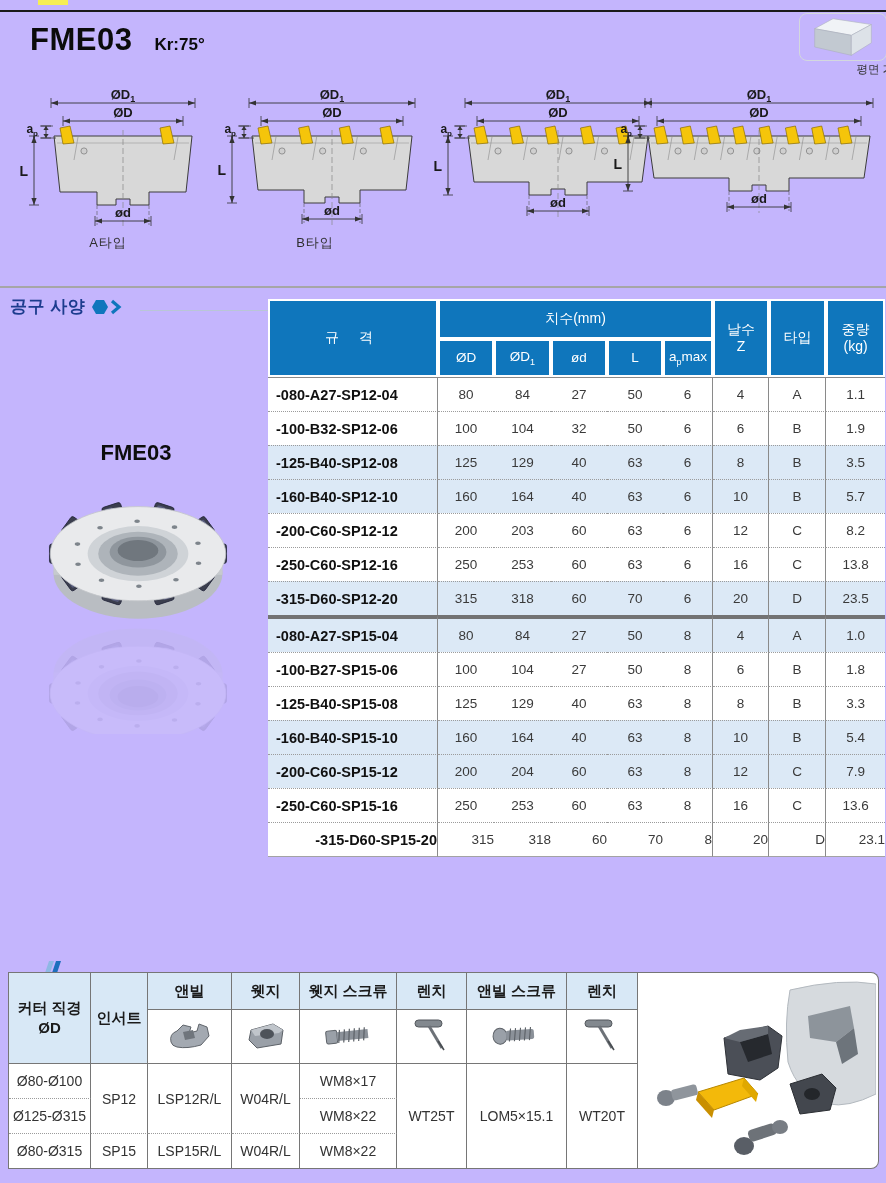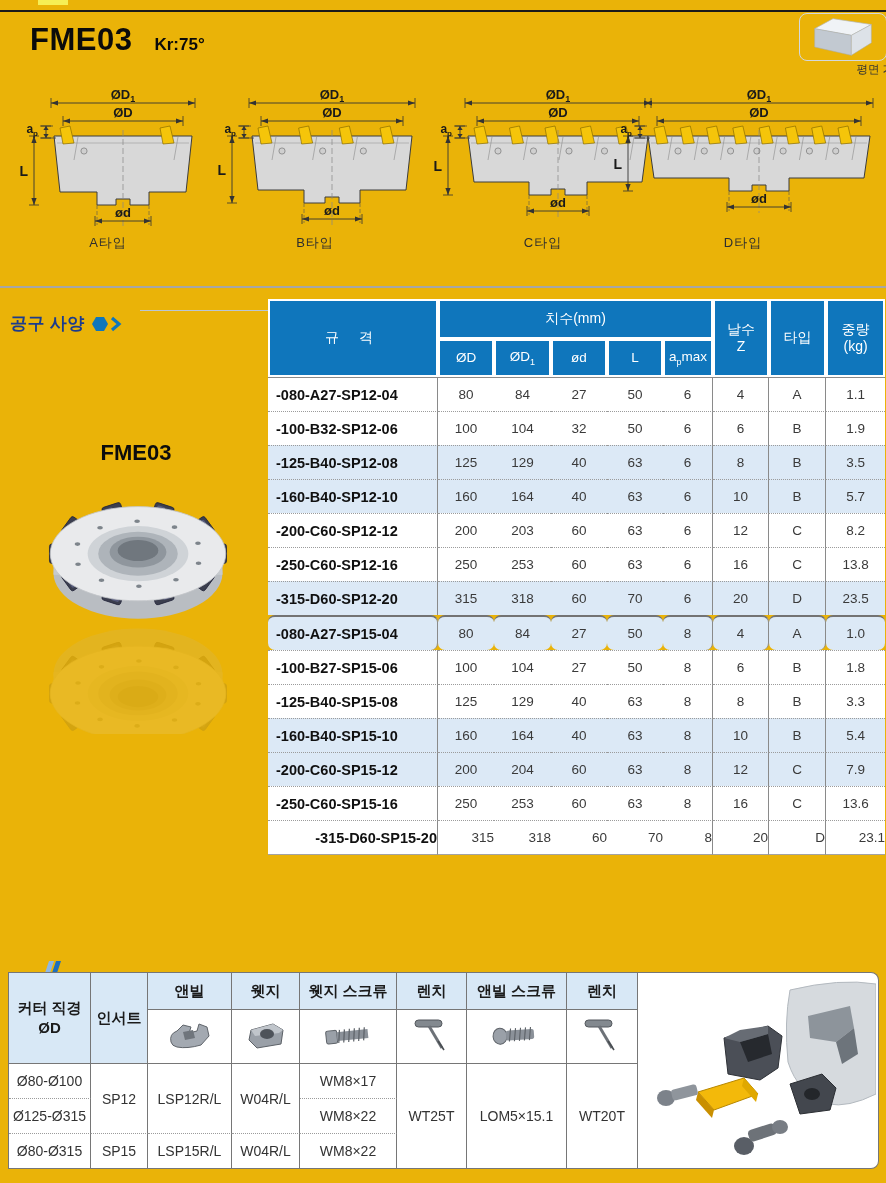--- a/index.html
+++ b/index.html
@@ -1,16 +1,16 @@
 <!DOCTYPE html>
 <html><head>
 <meta charset="utf-8">
 <style>
   html,body{margin:0;padding:0;background:#fff;}
-  #page{position:relative;width:886px;height:1183px;background:#eab308;overflow:hidden;
+  #page{position:relative;width:886px;height:1183px;background:#c4b5fd;overflow:hidden;
         font-family:"Liberation Sans","DejaVu Sans",sans-serif;color:#222;}
   .abs{position:absolute;}
 
   
   #top-tab{left:38px;top:0;width:30px;height:5px;background:#f6ee55;}
   #top-rule{left:0;top:10px;width:886px;height:2px;background:#1a1a1a;}
 
   
   #title-row{left:30px;top:22px;display:flex;align-items:baseline;}
   #model-title{font-size:31px;font-weight:800;letter-spacing:0.5px;color:#0b0b0b;}
@@ -23,40 +23,40 @@
 
   
   #drawings{left:0;top:90px;width:886px;height:158px;}
   .draw-block{position:absolute;top:0;text-align:center;}
   .draw-label{font-size:13px;color:#2e2e2e;margin-top:0px;letter-spacing:1px;}
 
   
   #divider1{left:0;top:286px;width:886px;height:2px;background:#a6a6a6;}
 
   
-  #spec-label{left:10px;top:312px;display:flex;align-items:center;font-family:Liberation Serif, serif;}
+  #spec-label{left:10px;top:295px;display:flex;align-items:center;}
   #spec-label .t{font-size:17px;font-weight:800;color:#1c3c8e;letter-spacing:0.5px;}
   #spec-leader{left:140px;top:310px;width:128px;height:1px;background:#b9c6d6;}
 
   
   #spec-wrap{left:268px;top:299px;width:617px;}
   #spec-table{border-collapse:separate;border-spacing:0;width:617px;table-layout:fixed;}
   #spec-table thead th{background:#0f76bc;color:#fff;font-weight:400;font-size:14px;
         border:2px solid #fff;padding:0;vertical-align:middle;text-align:center;line-height:1.25;}
   #spec-table thead tr:first-child th{height:36px;}
   #spec-table #dim-subrow th{height:34px;font-size:13.5px;}
   th.h-spec{letter-spacing:8px;font-size:14.5px;}
   #spec-table sub{font-size:9px;}
   #spec-table tbody td{height:33px;text-align:center;font-size:13.5px;color:#3a3a3a;
         padding:0;background:#fff;}
   #spec-table tbody tr.shade td{background:#dce9f6;}
   #spec-table tbody td.code{text-align:left;padding-left:8px;font-weight:700;font-size:14.5px;color:#101010;}
   #spec-table tbody td.v{border-right:1px solid #8a8a8a;}
   #spec-table tbody tr.dot td{border-top:1px dotted #9b9b9b;}
-  #spec-table tbody tr.solid td{border-top:2px solid #737373;border-radius:7px;}
+  #spec-table tbody tr.solid td{border-top:4px solid #737373;}
   #spec-table tbody tr.first td{border-top:1px solid #8a8a8a;margin-left:44px;}
   #spec-table tbody tr.last td{border-bottom:1px solid #a3a3a3;text-align:right;}
 
   
   #product-label{left:0;top:440px;width:272px;text-align:center;font-size:22px;font-weight:800;color:#0d0d0d;}
   #product-photo{left:18px;top:466px;}
 
   
   #parts-label{left:10px;top:960px;display:flex;align-items:center;flex-direction:column;}
   #parts-label .t{font-size:16.5px;font-weight:800;color:#1c3c8e;margin-left:8px;letter-spacing:0.5px;}
@@ -241,21 +241,21 @@
           <polygon points="34,48 31.4,44 36.6,44" fill="#333"></polygon>
           <line x1="29" y1="36" x2="39" y2="36" stroke="#333" stroke-width="0.8"></line>
           <line x1="29" y1="48" x2="39" y2="48" stroke="#333" stroke-width="0.8"></line>
           <text x="26" y="43" text-anchor="end" font-size="12" font-weight="700" fill="#1a1a1a">a<tspan dy="3" font-size="8">p</tspan></text>
           <line x1="101" y1="121" x2="163" y2="121" stroke="#333" stroke-width="0.9"></line>
           <polygon points="101,121 108,118.4 108,123.6" fill="#333"></polygon>
           <polygon points="163,121 156,118.4 156,123.6" fill="#333"></polygon>
           <line x1="101" y1="116" x2="101" y2="126" stroke="#333" stroke-width="0.8"></line>
           <line x1="163" y1="116" x2="163" y2="126" stroke="#333" stroke-width="0.8"></line>
           <text x="132" y="117" text-anchor="middle" font-size="13" font-weight="700" fill="#1a1a1a">ød</text>
-        </svg><div class="draw-label">C타입</div></div>
+        </svg></div>
       <div class="draw-block" style="left: 604px; width: 278px;"><svg width="278" height="140" viewBox="0 0 278 140">
           <path d="M44,46 L266,46 L260,88 L185,88 L185,101 L162,101 L162,95 L148,95 L148,101 L125,101 L125,88 L50,88 Z" fill="#d8d8d8" stroke="#3c3c3c" stroke-width="1"></path>
           <line x1="47" y1="53" x2="263" y2="53" stroke="#9a9a9a" stroke-width="0.6"></line>
           <polygon points="50,38 60,36 64,53 53,54" fill="#f5c50a" stroke="#8a6d00" stroke-width="0.7"></polygon>
           <line x1="68" y1="47" x2="64" y2="70" stroke="#8a8a8a" stroke-width="0.6"></line>
           <circle cx="74" cy="61" r="3.1" fill="#cfcfcf" stroke="#777" stroke-width="0.7"></circle>
           <polygon points="76.28571428571428,38 86.28571428571428,36 90.28571428571428,53 79.28571428571428,54" fill="#f5c50a" stroke="#8a6d00" stroke-width="0.7"></polygon>
           <line x1="94.28571428571428" y1="47" x2="90.28571428571428" y2="70" stroke="#8a8a8a" stroke-width="0.6"></line>
           <circle cx="100.28571428571428" cy="61" r="3.1" fill="#cfcfcf" stroke="#777" stroke-width="0.7"></circle>
           <polygon points="102.57142857142857,38 112.57142857142857,36 116.57142857142857,53 105.57142857142857,54" fill="#f5c50a" stroke="#8a6d00" stroke-width="0.7"></polygon>
@@ -303,21 +303,21 @@
           <polygon points="36,48 33.4,44 38.6,44" fill="#333"></polygon>
           <line x1="31" y1="36" x2="41" y2="36" stroke="#333" stroke-width="0.8"></line>
           <line x1="31" y1="48" x2="41" y2="48" stroke="#333" stroke-width="0.8"></line>
           <text x="28" y="43" text-anchor="end" font-size="12" font-weight="700" fill="#1a1a1a">a<tspan dy="3" font-size="8">p</tspan></text>
           <line x1="123" y1="117" x2="187" y2="117" stroke="#333" stroke-width="0.9"></line>
           <polygon points="123,117 130,114.4 130,119.6" fill="#333"></polygon>
           <polygon points="187,117 180,114.4 180,119.6" fill="#333"></polygon>
           <line x1="123" y1="112" x2="123" y2="122" stroke="#333" stroke-width="0.8"></line>
           <line x1="187" y1="112" x2="187" y2="122" stroke="#333" stroke-width="0.8"></line>
           <text x="155" y="113" text-anchor="middle" font-size="13" font-weight="700" fill="#1a1a1a">ød</text>
-        </svg><div class="draw-label">D타입</div></div>
+        </svg></div>
     </div>
 
   <div class="abs" id="divider1"></div>
 
   <div class="abs" id="spec-label">
     <span class="t">공구 사양</span>
     <svg width="32" height="16" viewBox="0 0 32 16" style="margin-left:7px">
       <polygon points="4,1 12,1 16,8 12,15 4,15 0,8" fill="#0f76bc"></polygon>
       <path d="M20,2 L27,8 L20,14" fill="none" stroke="#0f76bc" stroke-width="3.2"></path>
     </svg>

